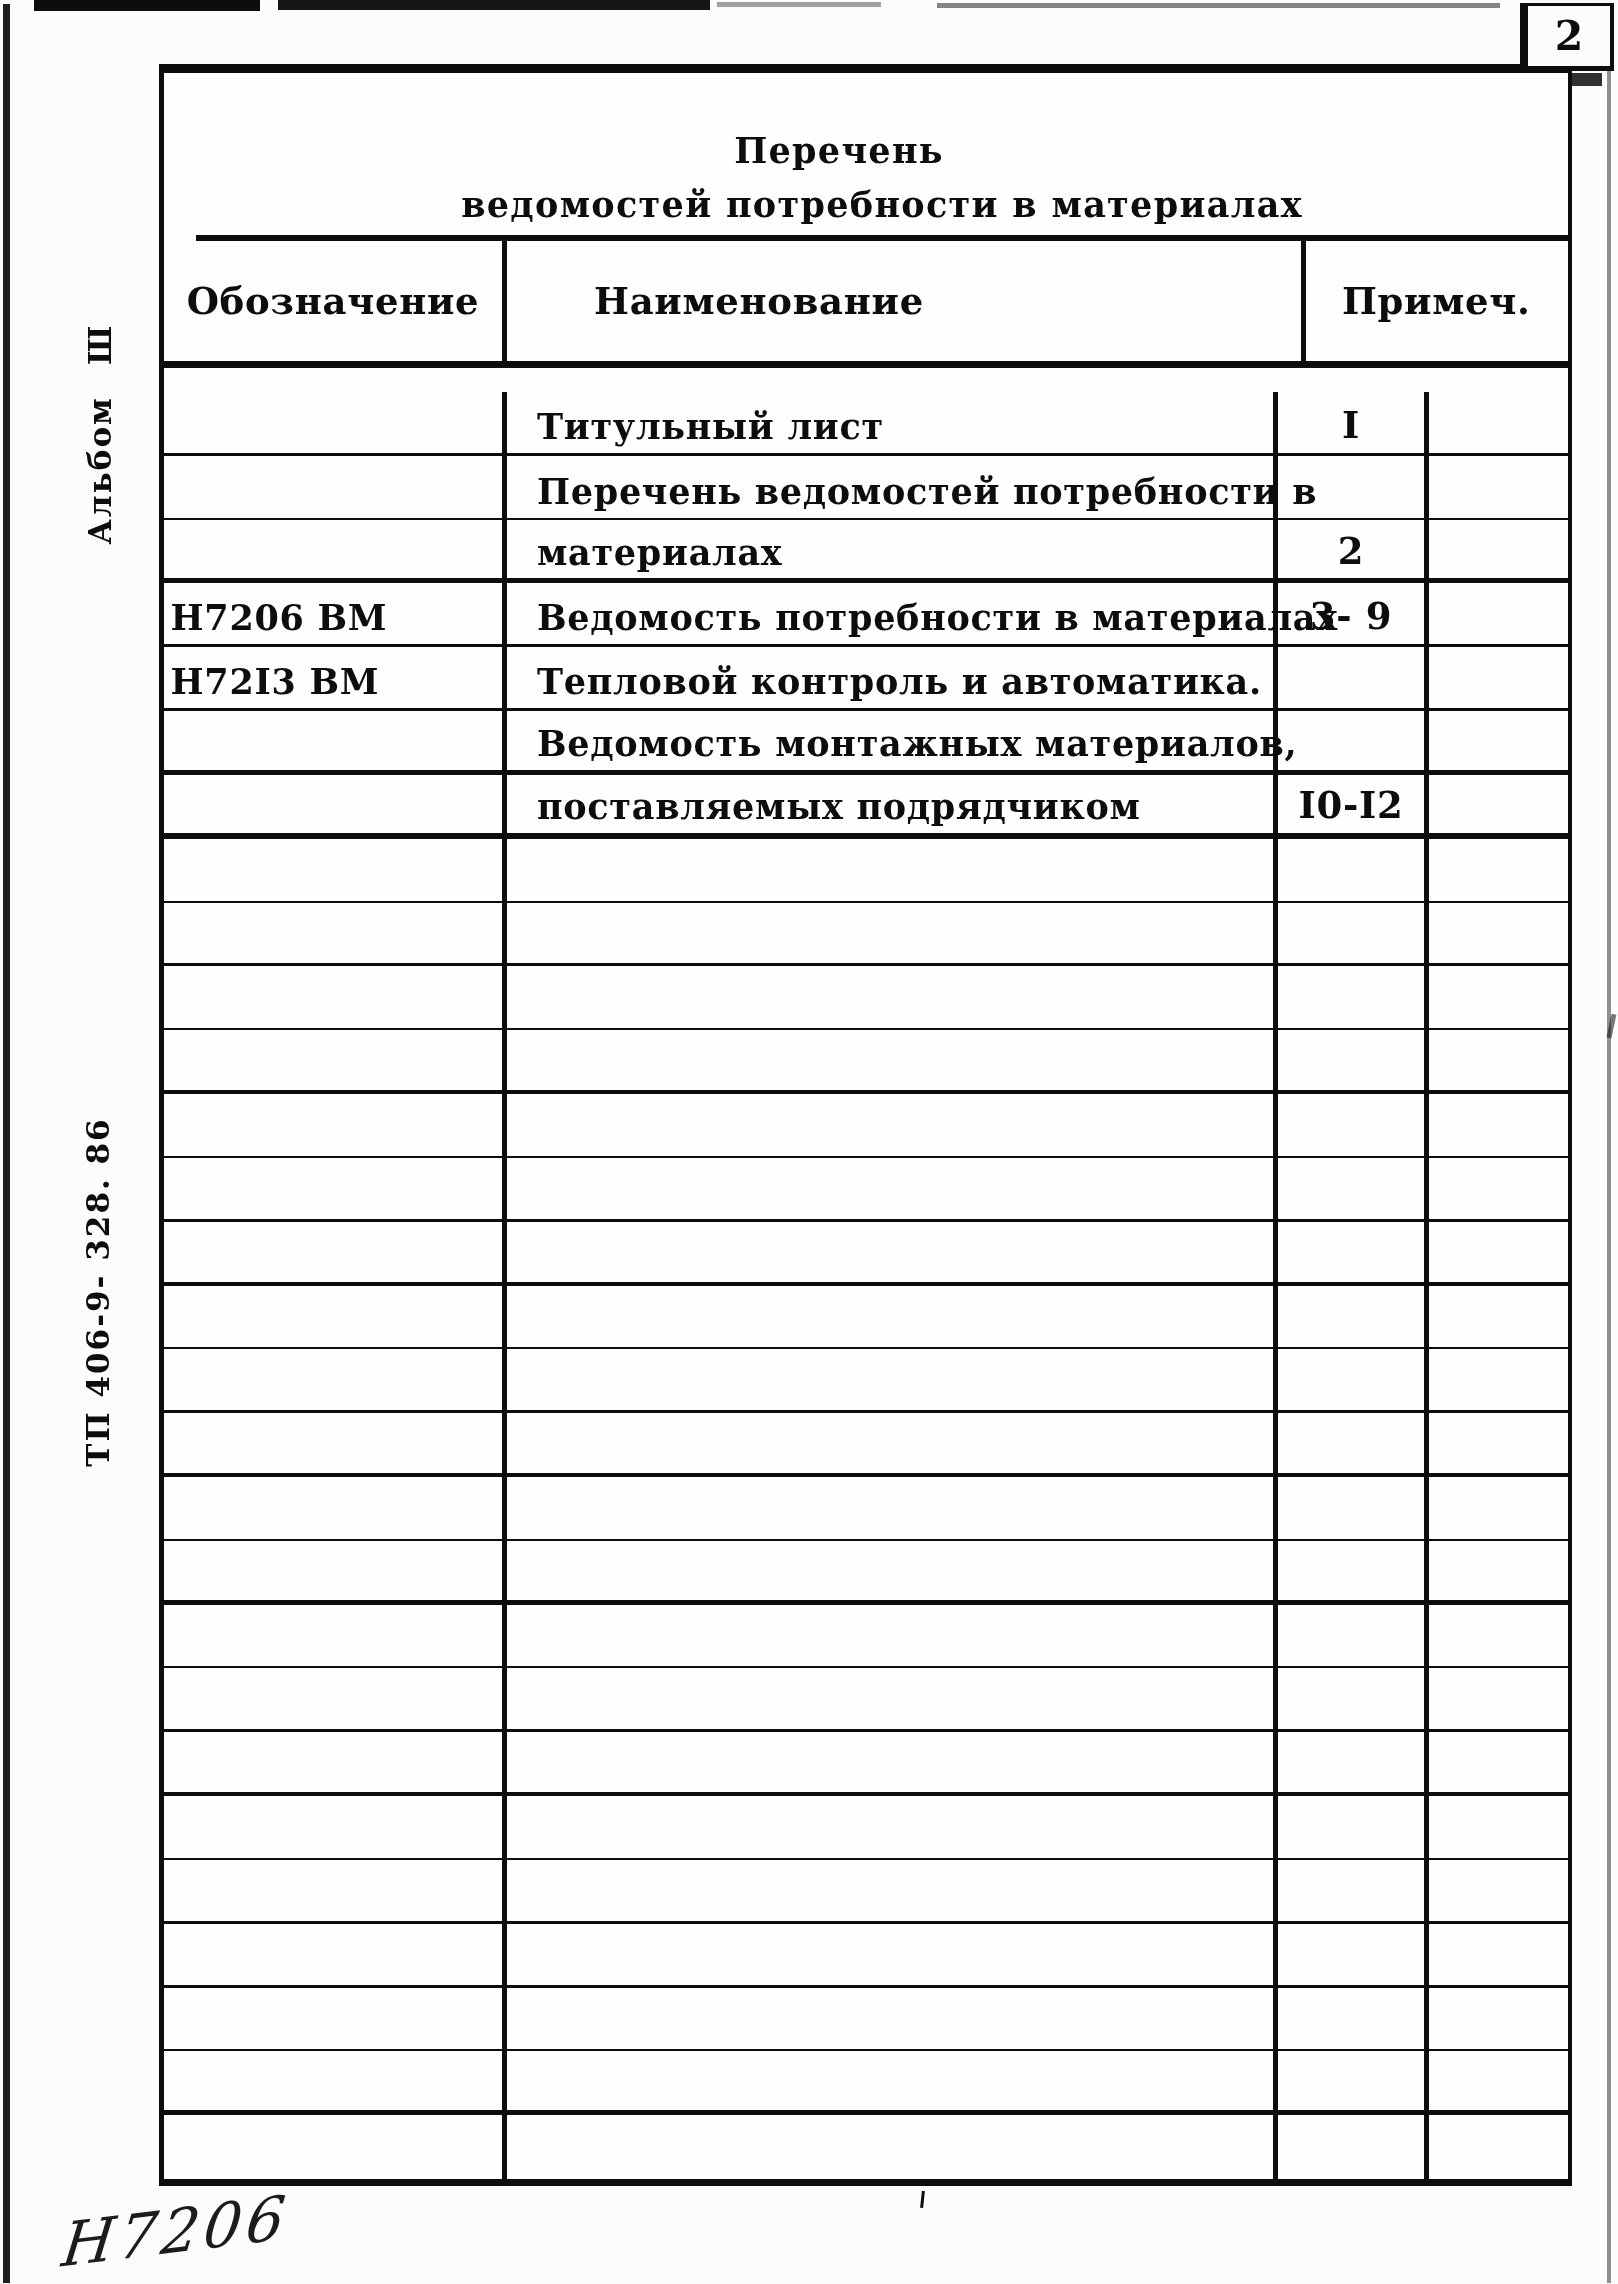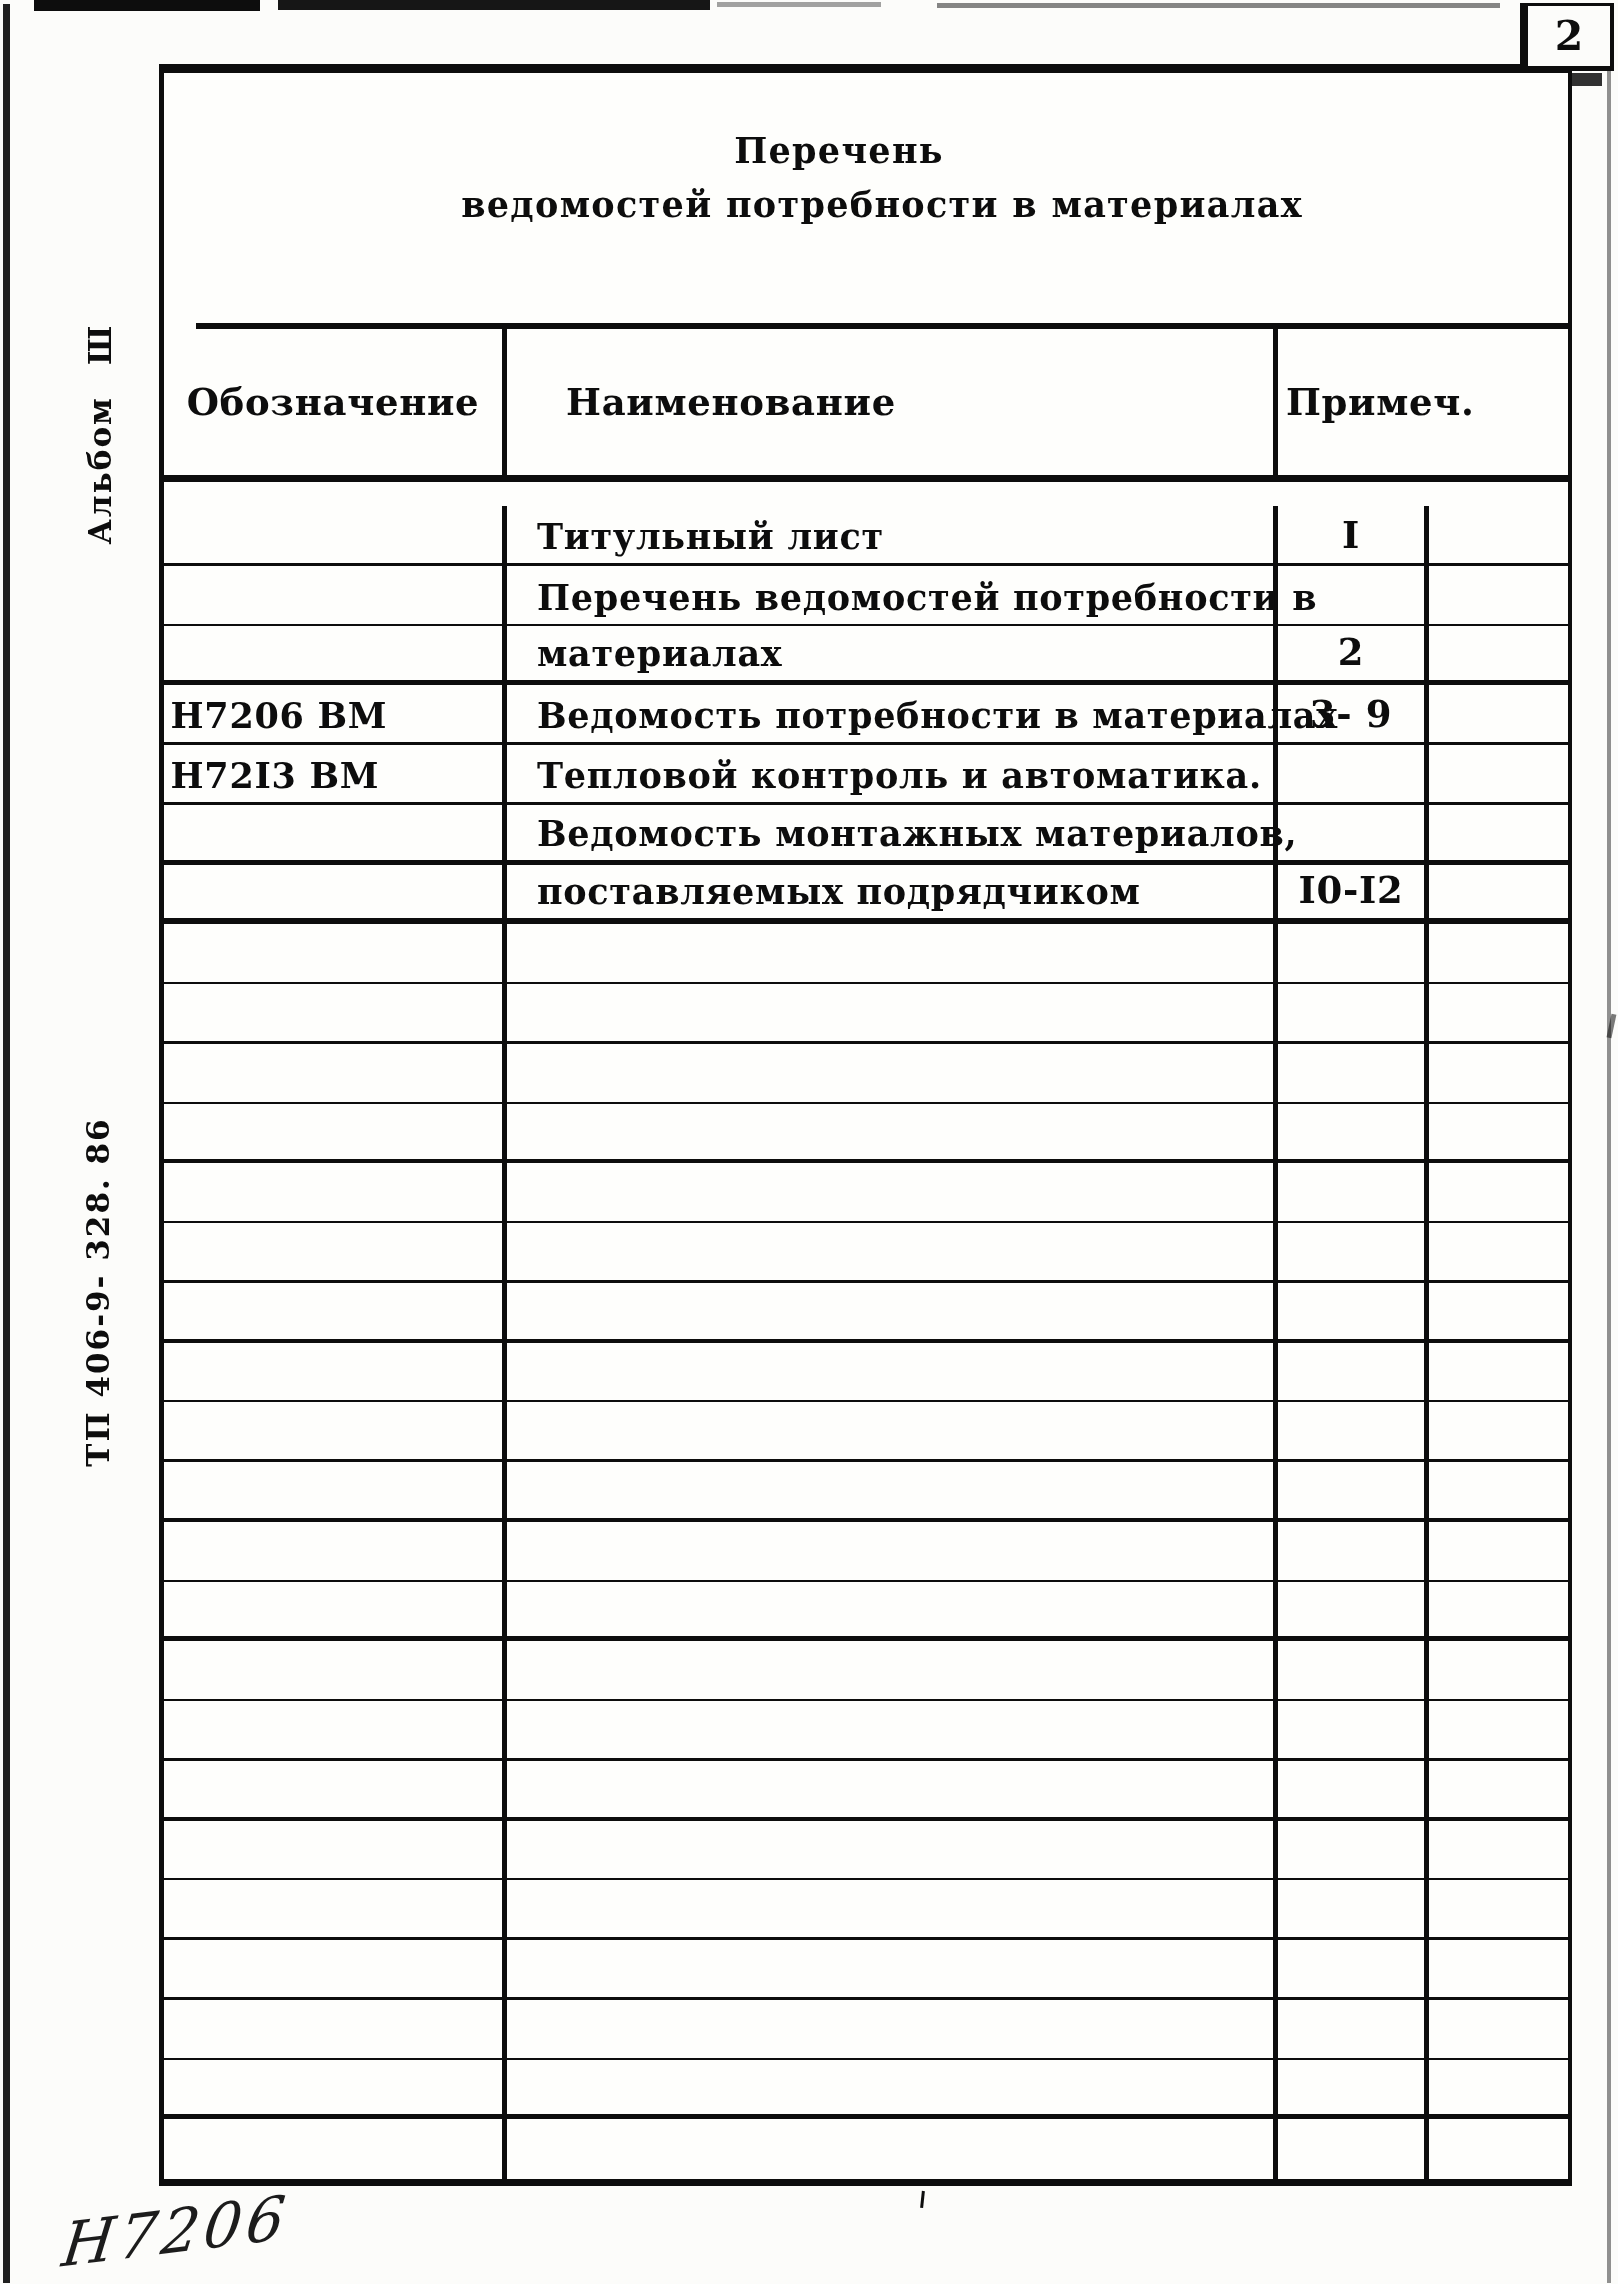--- a/index.html
+++ b/index.html
@@ -44,34 +44,34 @@
   
   .sheet{
     position:absolute;left:159px;top:66px;width:1413px;height:2120px;
     box-sizing:border-box;
     border-style:solid;border-color:var(--ink);
     border-width:7.9px 4.6px 7.9px 5.9px;
     background:#fefefc;
     display:flex;flex-direction:column;
   }
   .title-area{
-    height:256px;box-sizing:border-box;
+    height:168px;box-sizing:border-box;
     border-bottom:6.6px solid var(--ink);
     padding-top:51px;
     text-align:center;
     font-weight:bold;font-size:35px;letter-spacing:1.3px;
     line-height:54px;
     margin-left:32px;
   }
   .title-line1{transform:translateX(-43px);}
   .grid-cols{display:grid;grid-template-columns:343px 771px 151px 1fr;}
   .header-row{
-    height:153px;box-sizing:border-box;
+    height:127px;box-sizing:border-box;
     border-bottom:7.2px solid var(--ink);
-    font-weight:bold;font-size:37px;letter-spacing:0.7px;
+    font-weight:bold;font-size:37px;letter-spacing:0.7px;gap:28px;
   }
   .hcell{
     display:flex;align-items:center;justify-content:center;
     box-sizing:border-box;
     white-space:nowrap;
   }
   .hcell.c1,.hcell.c2,.hcell.c3{border-right:5.2px solid var(--ink);}
   .hcell.c2{justify-content:flex-start;padding-left:59px;}
   .hcell.c4{justify-content:flex-start;padding-left:7.9px;overflow:visible;}
 

